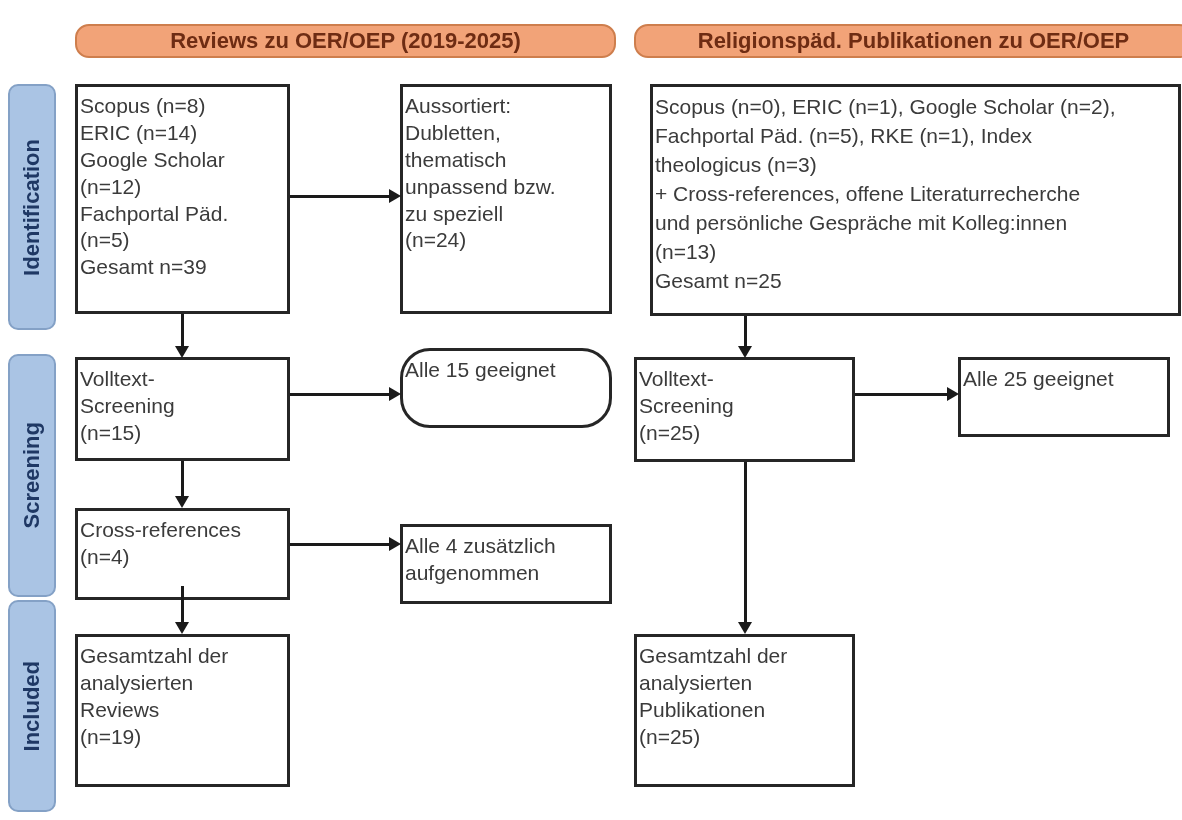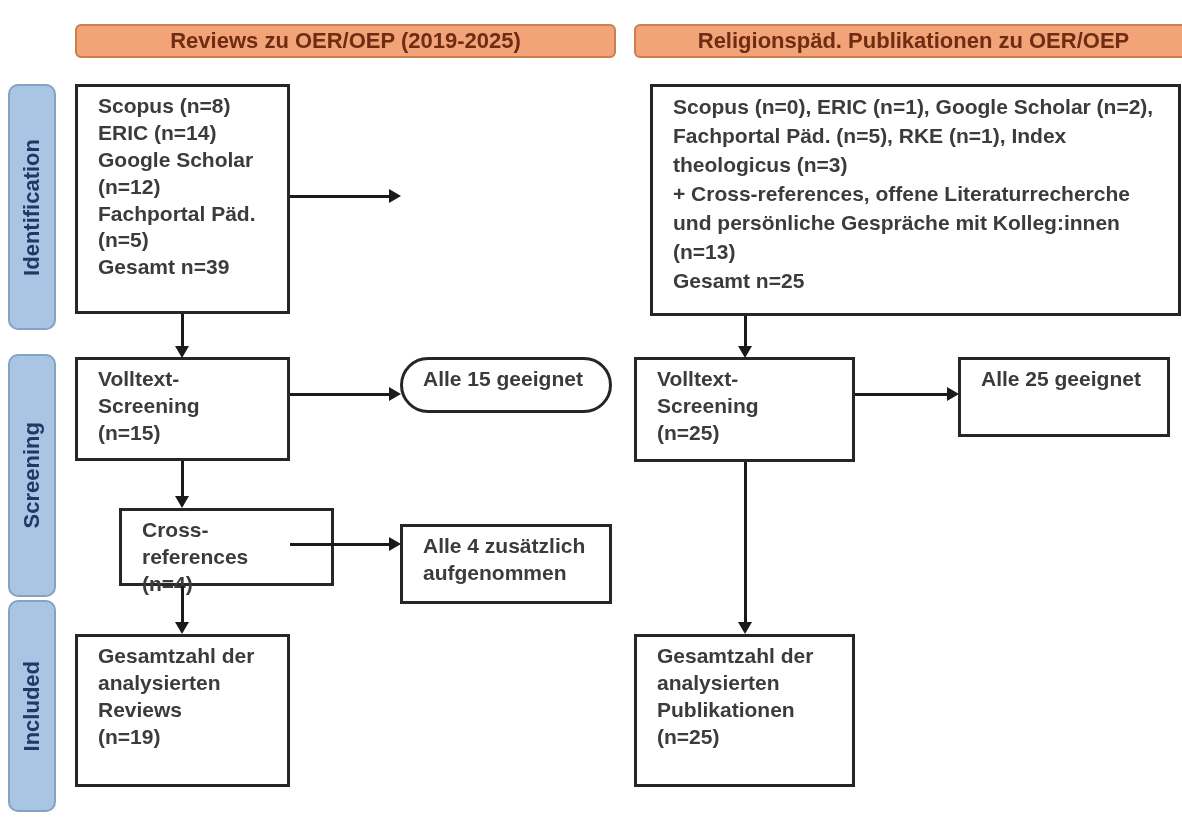--- a/index.html
+++ b/index.html
@@ -11,21 +11,21 @@
     font-family: "Liberation Sans", "DejaVu Sans", sans-serif;
     overflow: hidden;
   }
 
   
   .col-header {
     position: absolute;
     height: 34px;
     background: var(--header-fill, #F2A378);
     border: 2px solid var(--header-border, #CE7E4D);
-    border-radius: 6px;
+    border-radius: 14px;
     display: flex;
     align-items: center;
     justify-content: center;
     font-size: 22px;
     font-weight: bold;
     color: var(--header-text, #6E2C13);
     box-sizing: border-box;
   }
   .col-header.left  { left: 75px;  top: 24px; width: 541px; }
   .col-header.right { left: 634px; top: 24px; width: 559px; }
@@ -54,32 +54,32 @@
   .stage-label.identification { top: 84px;  height: 246px; }
   .stage-label.screening      { top: 354px; height: 243px; }
   .stage-label.included       { top: 600px; height: 212px; }
 
   
   .flow-box {
     position: absolute;
     background: #ffffff;
     border: 3px solid var(--box-border, #262626);
     box-sizing: border-box;
-    padding: 6px 20px;
+    padding: 6px 2px;
     font-size: 21px;
-    font-weight: bold;
+    font-weight: normal;
     line-height: 1.28;
     color: var(--box-text, #3B3B3B);
     white-space: pre-line;
   }
   .box-a { left: 75px;  top: 84px;  width: 215px; height: 230px; }
   .box-b { left: 400px; top: 84px;  width: 212px; height: 230px; }
   .box-c { left: 75px;  top: 357px; width: 215px; height: 104px; }
-  .box-d { left: 400px; top: 357px; width: 212px; height: 56px; border-radius: 30px;  }
-  .box-e { left: 75px;  top: 508px; width: 215px; height: 78px; margin-left: 44px;  }
+  .box-d { left: 400px; top: 348px; width: 212px; height: 80px; border-radius: 30px;  }
+  .box-e { left: 75px;  top: 508px; width: 215px; height: 92px;  }
   .box-f { left: 400px; top: 508px; width: 212px; height: 80px; margin-top: 16px;  }
   .box-g { left: 75px;  top: 634px; width: 215px; height: 153px; }
   .box-h { left: 650px; top: 84px;  width: 531px; height: 232px; line-height: 1.38; }
   .box-i { left: 634px; top: 357px; width: 221px; height: 105px; }
   .box-j { left: 958px; top: 357px; width: 212px; height: 80px;  }
   .box-k { left: 634px; top: 634px; width: 221px; height: 153px; }
 
   
   .arrow-h {
     position: absolute;
@@ -137,20 +137,26 @@
     <span>Included</span>
   </div>
 
   <div class="flow-box box-a">Scopus (n=8)
 ERIC (n=14)
 Google Scholar
 (n=12)
 Fachportal Päd.
 (n=5)
 Gesamt n=39</div>
+  <div class="flow-box box-b">Aussortiert:
+Dubletten,
+thematisch
+unpassend bzw.
+zu speziell
+(n=24)</div>
   <div class="flow-box box-c">Volltext-
 Screening
 (n=15)</div>
   <div class="flow-box box-d">Alle 15 geeignet</div>
   <div class="flow-box box-e">Cross-references
 (n=4)</div>
   <div class="flow-box box-f">Alle 4 zusätzlich
 aufgenommen</div>
   <div class="flow-box box-g">Gesamtzahl der
 analysierten

